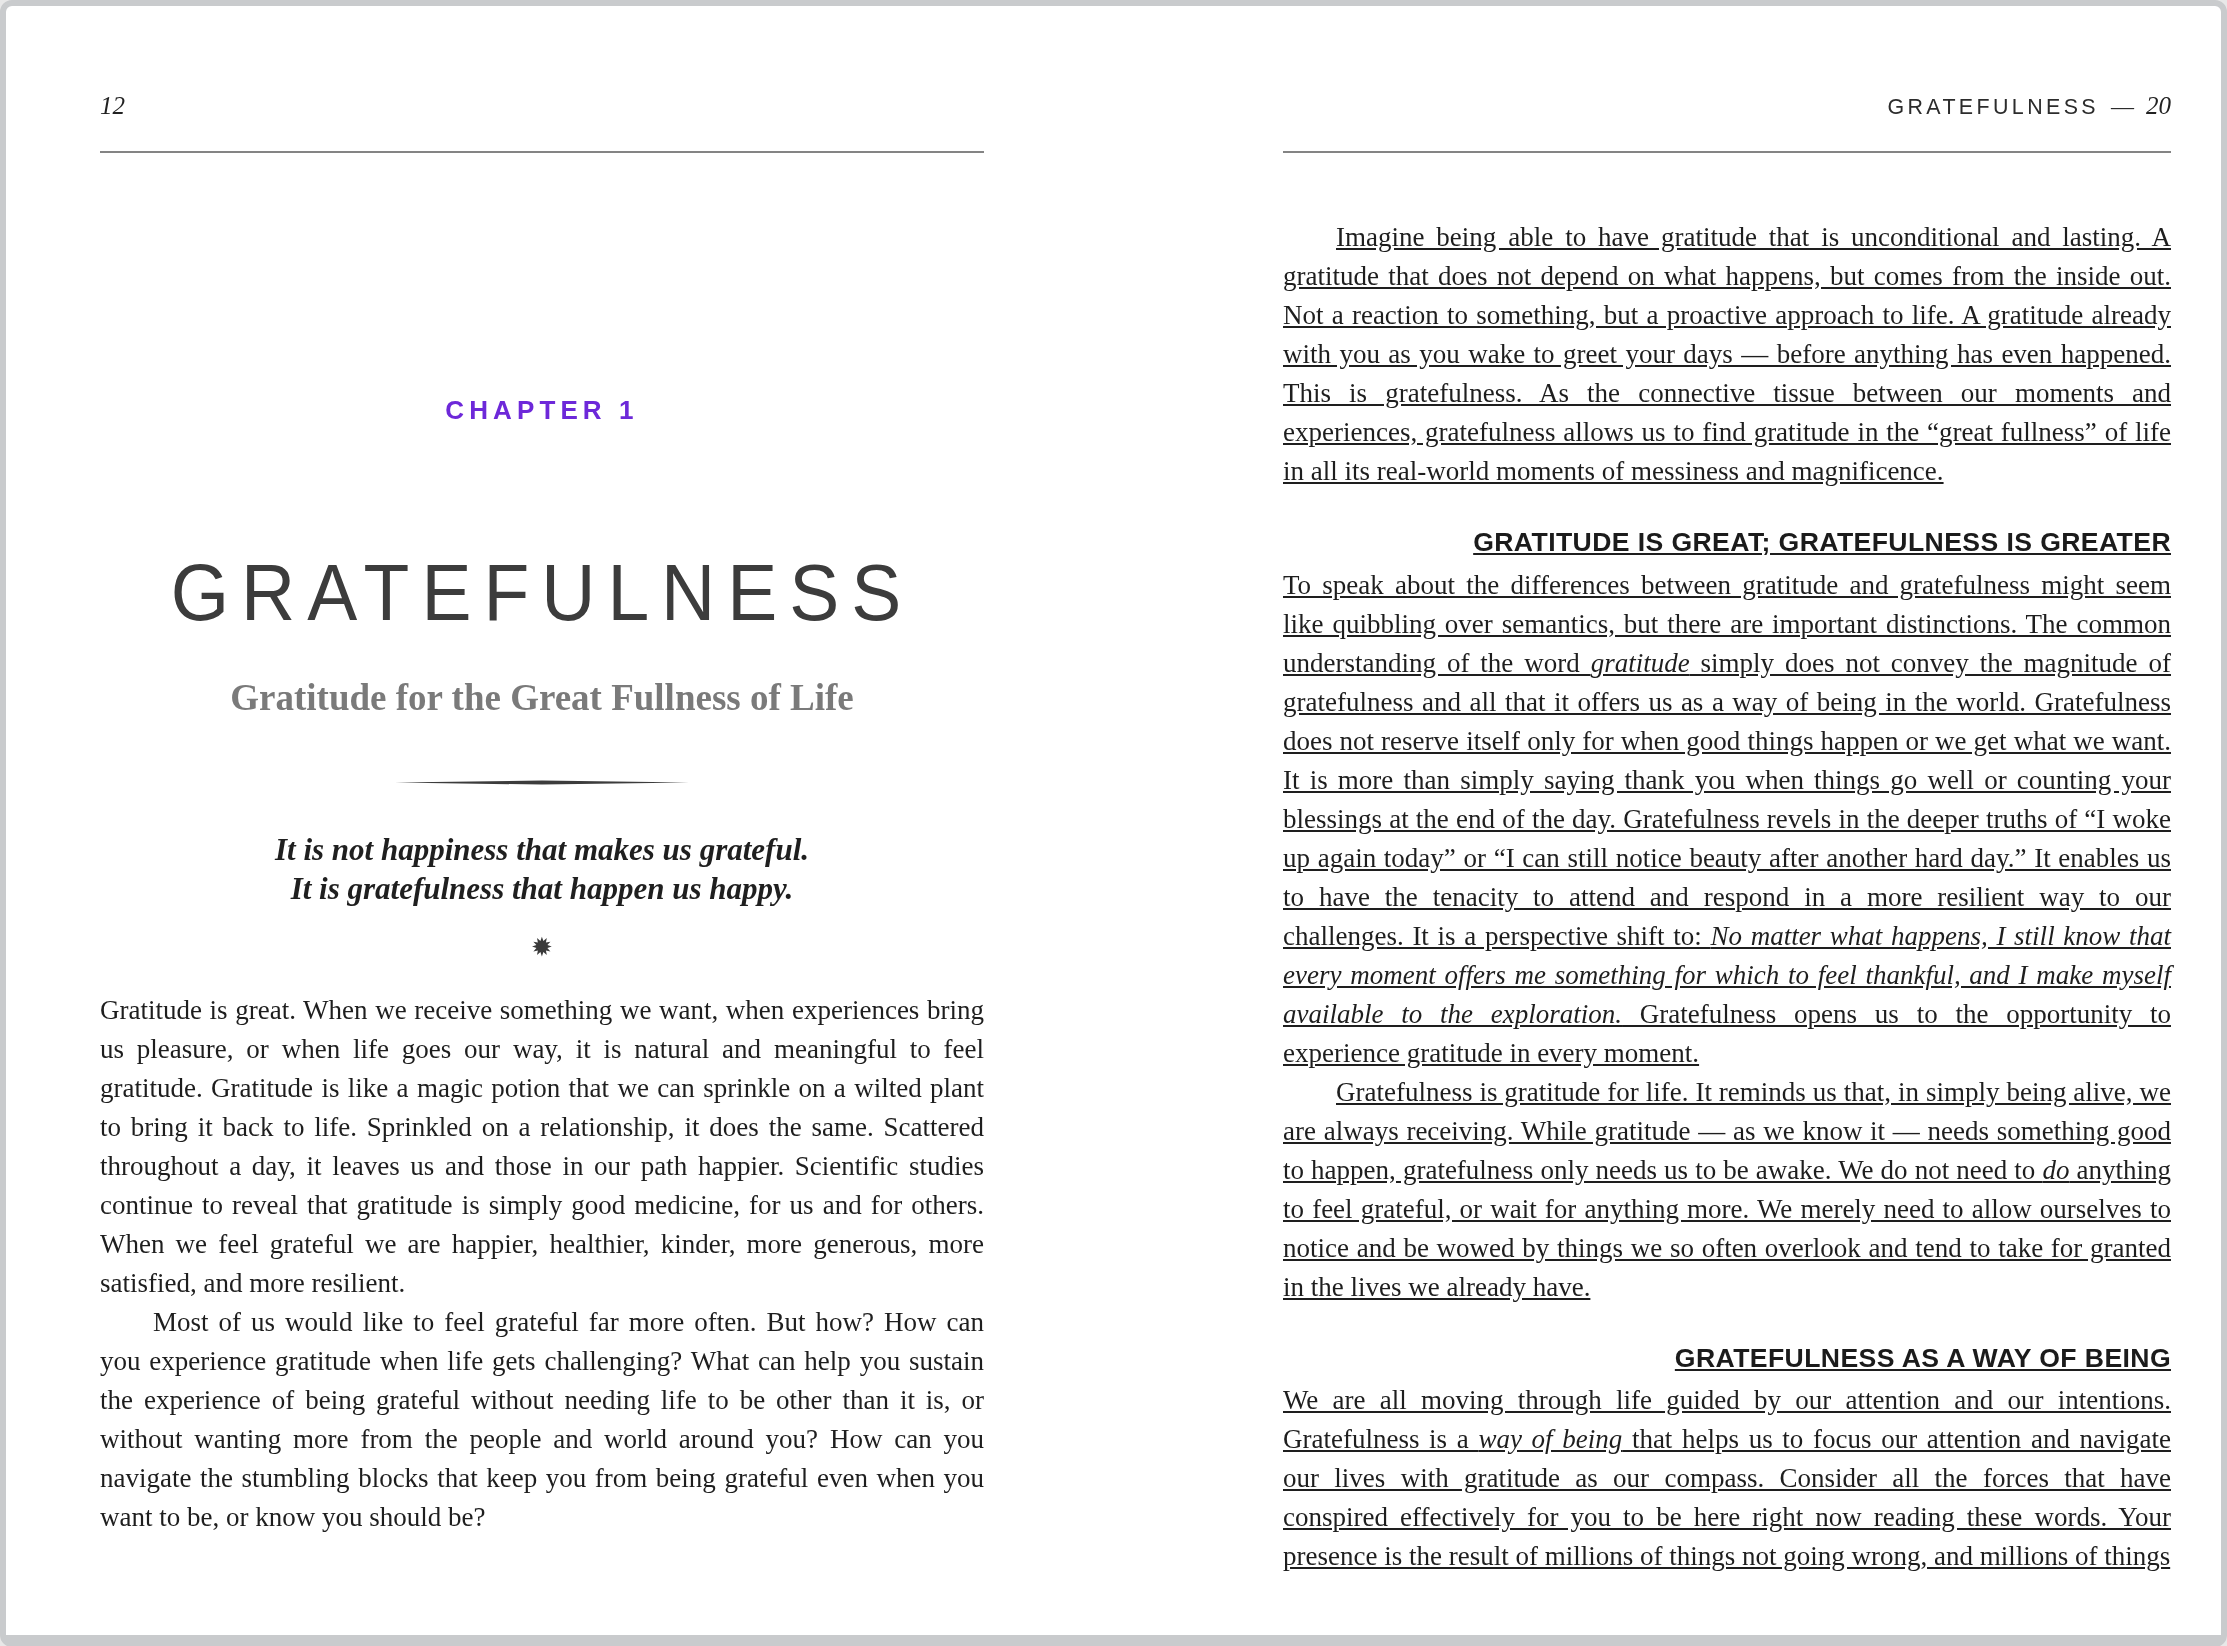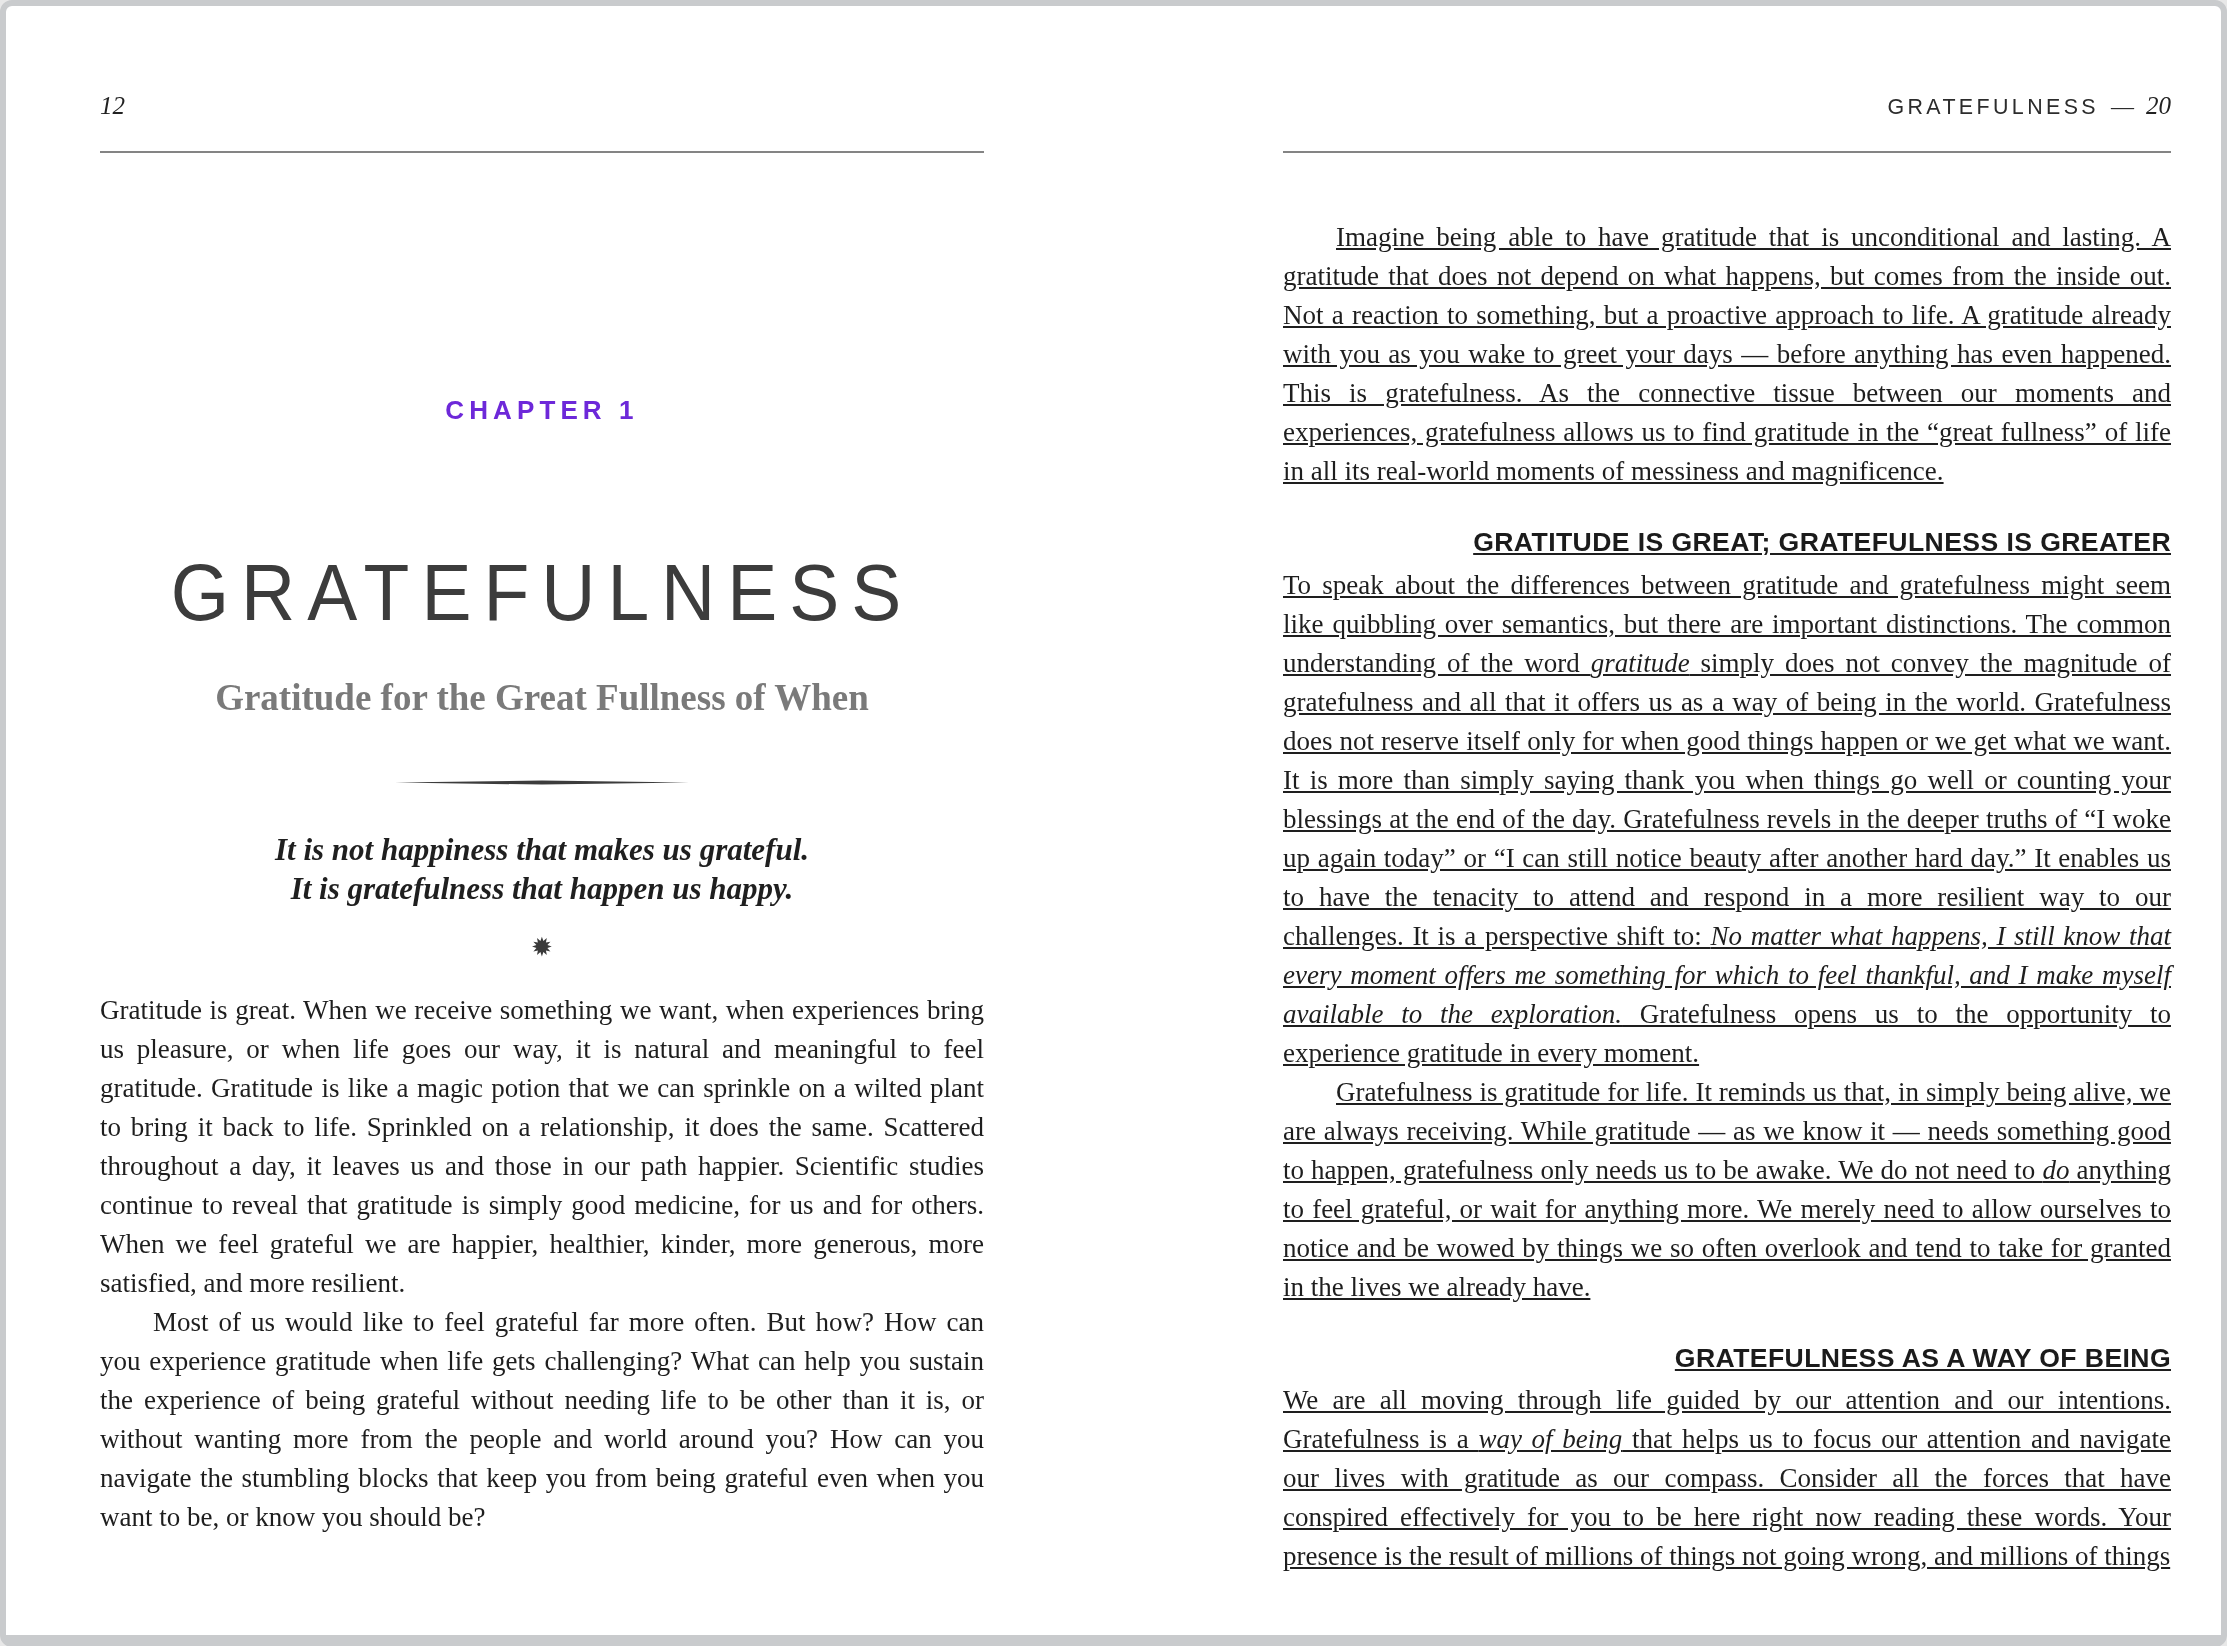--- a/index.html
+++ b/index.html
@@ -122,21 +122,21 @@
 <div class="sheet">
 
   <section class="page page-left">
     <div class="running-head left">
       <span class="folio">12</span>
     </div>
     <hr class="head-rule">
 
     <div class="chapter-label">CHAPTER 1</div>
     <h1 class="chapter-title">GRATEFULNESS</h1>
-    <h2 class="chapter-subtitle">Gratitude for the Great Fullness of When</h2>
+    <h2 class="chapter-subtitle">Gratitude for the Great Fullness of Life</h2>
 
     <svg class="taper-divider" width="296" height="5.1" viewBox="0 0 346 6">
       <polygon points="0,3 173,0.6 346,3 173,5.4" fill="#3c3c3c"></polygon>
     </svg>
 
     <div class="epigraph">
       <div class="ep-line">It is not happiness that makes us grateful.</div>
       <div class="ep-line">It is gratefulness that happen us happy.</div>
     </div>
 

